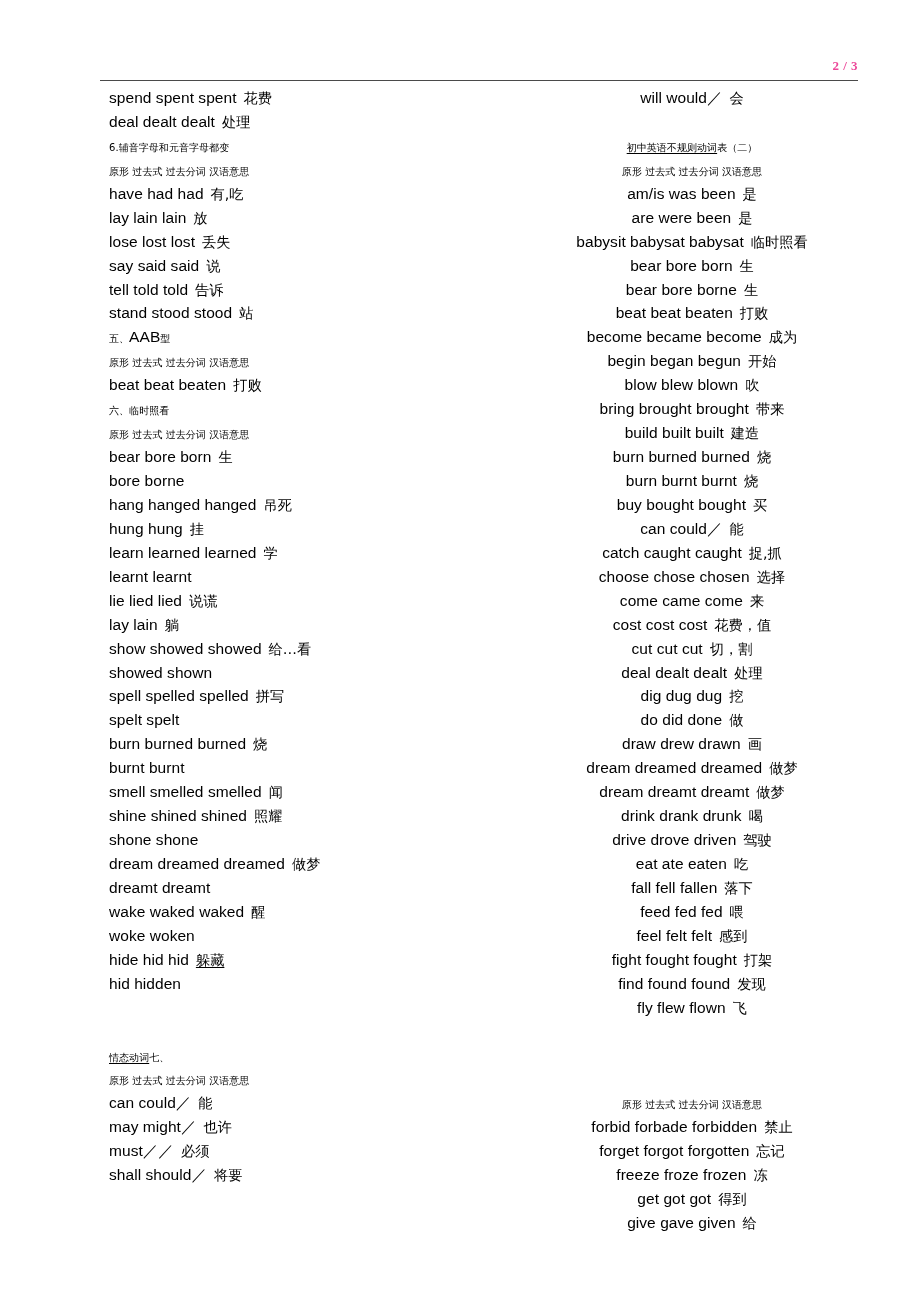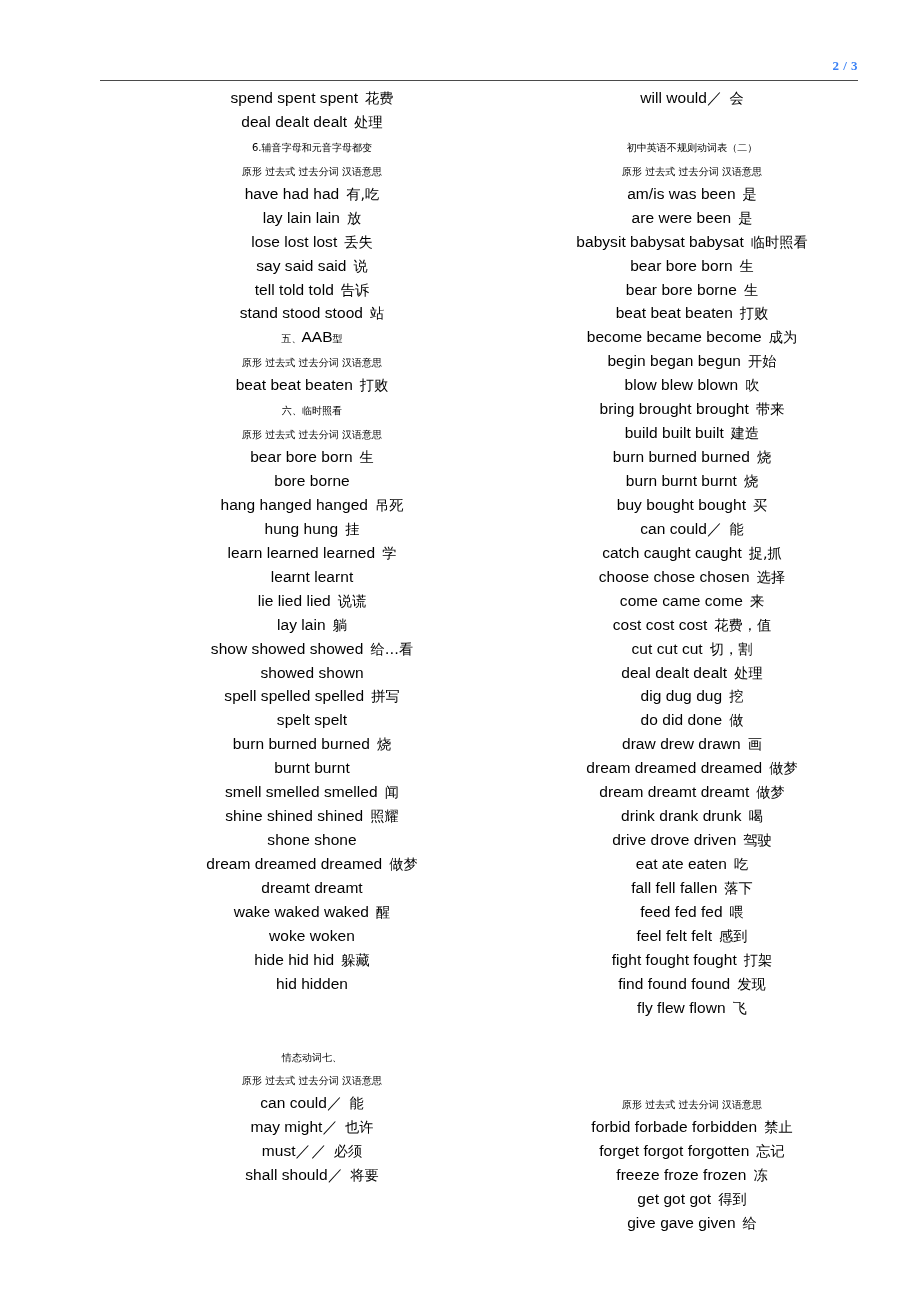--- a/index.html
+++ b/index.html
@@ -34,21 +34,21 @@
   }
   .header-pageno {
     position: absolute;
     right: 0;
     top: 0;
     font-family: "Liberation Serif", "DejaVu Serif", serif;
     font-weight: bold;
     font-size: 13px;
     letter-spacing: 0.5px;
     line-height: 16px;
-    color: #3b82f6;
+    color: #ec4899;
   }
   .header-rule {
     position: absolute;
     left: 0;
     top: 22px;
     width: 758px;
     height: 0;
     border-top: 1.3px solid #4a4a4a;
   }
 
@@ -57,21 +57,21 @@
     position: absolute;
     left: 0;
     top: 86px;
     width: 920px;
   }
   .col {
     position: absolute;
     top: 0;
     width: 390px;
   }
-  .col-left  { left: 117px; text-align: center; }
+  .col-left  { left: 109px; }
   .col-right { left: 497px; text-align: center; }
 
   .line {
     height: 23.95px;
     line-height: 23.95px;
     font-size: 15.5px;
     white-space: nowrap;
     letter-spacing: 0.05px;
   }
   .line.blank { font-size: 0; }
@@ -85,21 +85,21 @@
     font-size: 14.2px;
     color: #000;
   }
   .cn.heading {
     font-size: 10px;
   }
   .gap {
     display: inline-block;
     width: 7px;
   }
-  .u { text-underline-offset: 2px; margin-top: 37px; }
+  .u { text-decoration: underline; text-underline-offset: 2px; margin-top: 37px; }
 </style>
 </head>
 <body>
 
 <div class="page">
 
   <div class="header">
     <div class="header-pageno">2 / 3</div>
     <div class="header-rule"></div>
   </div>

